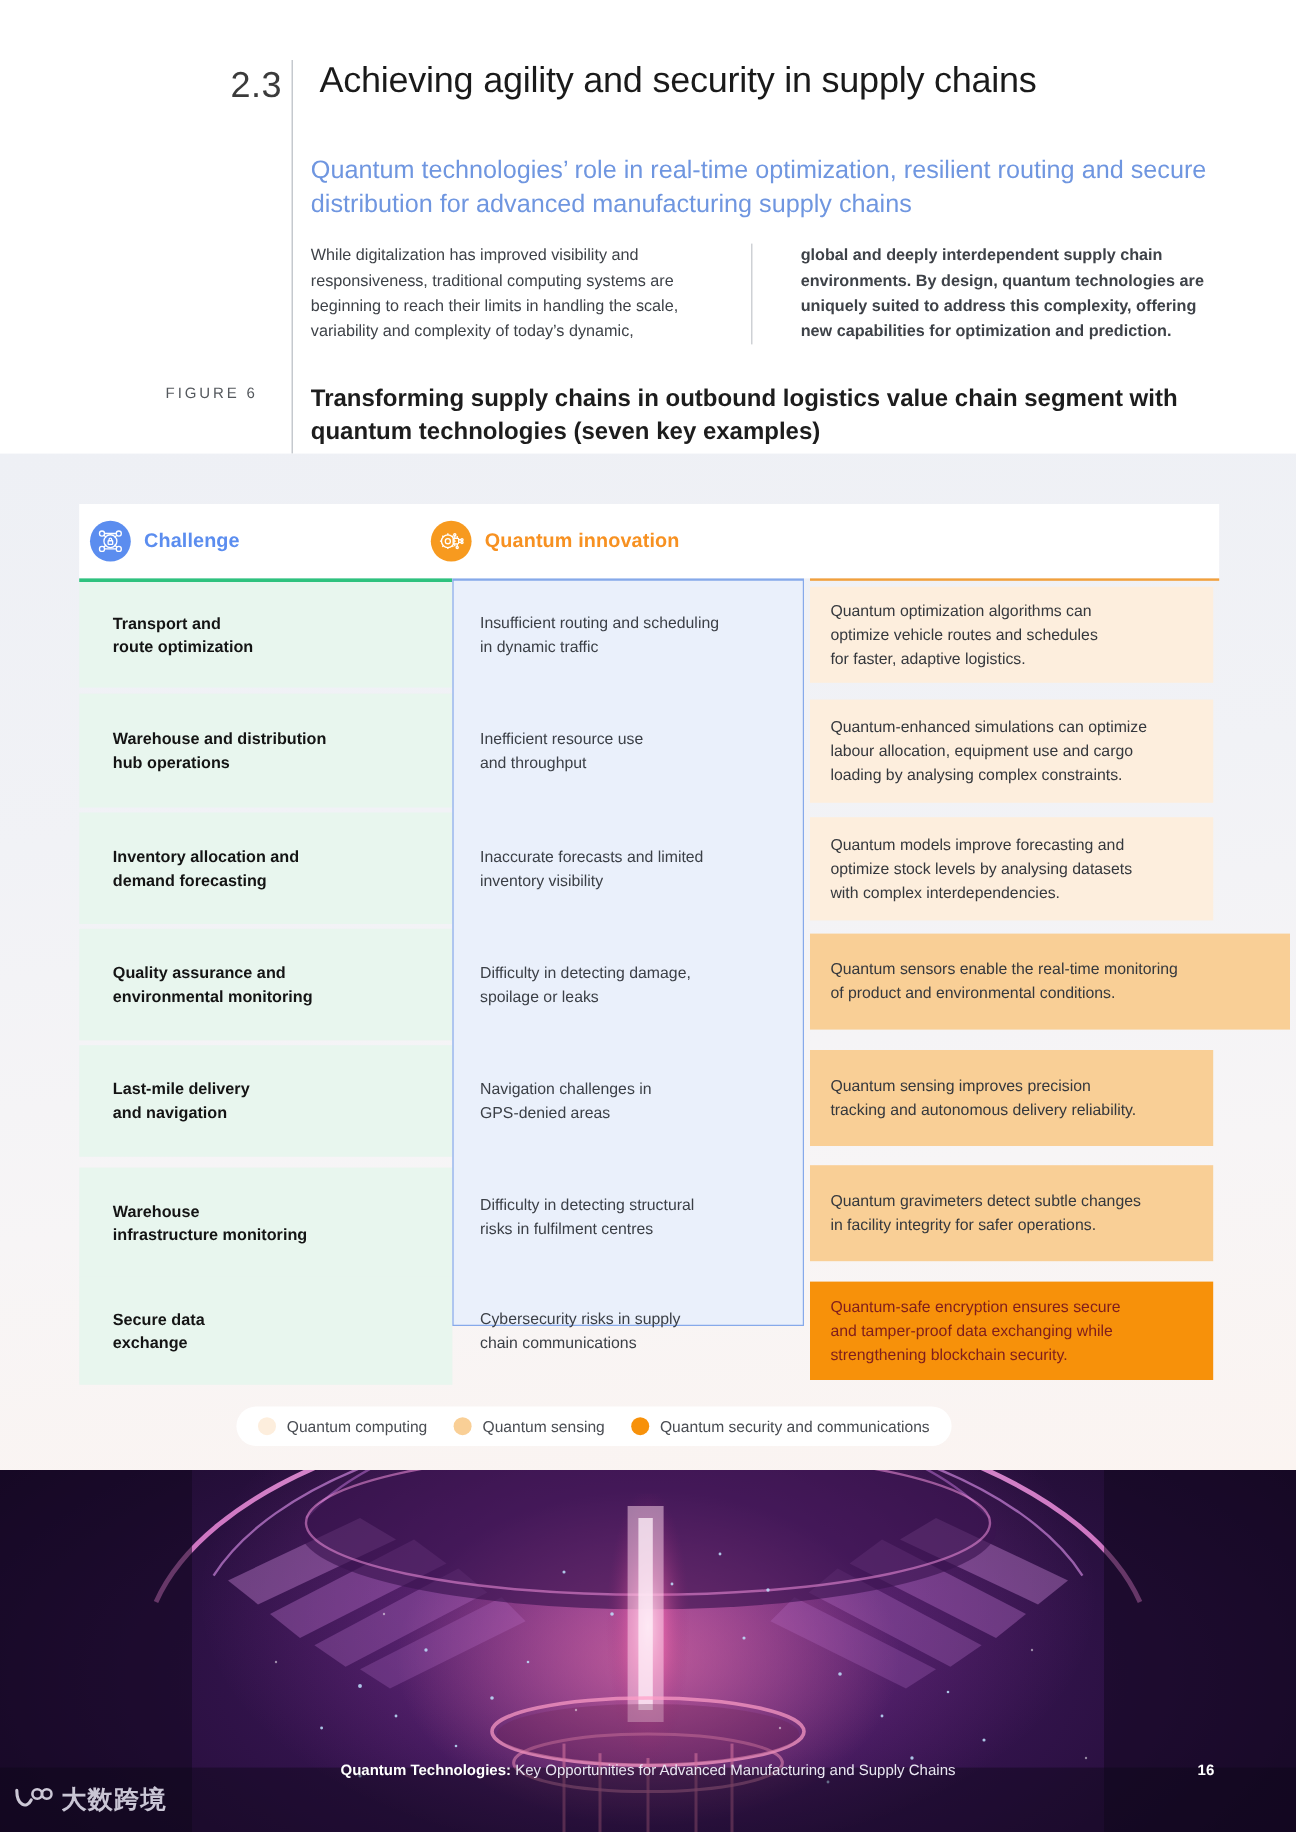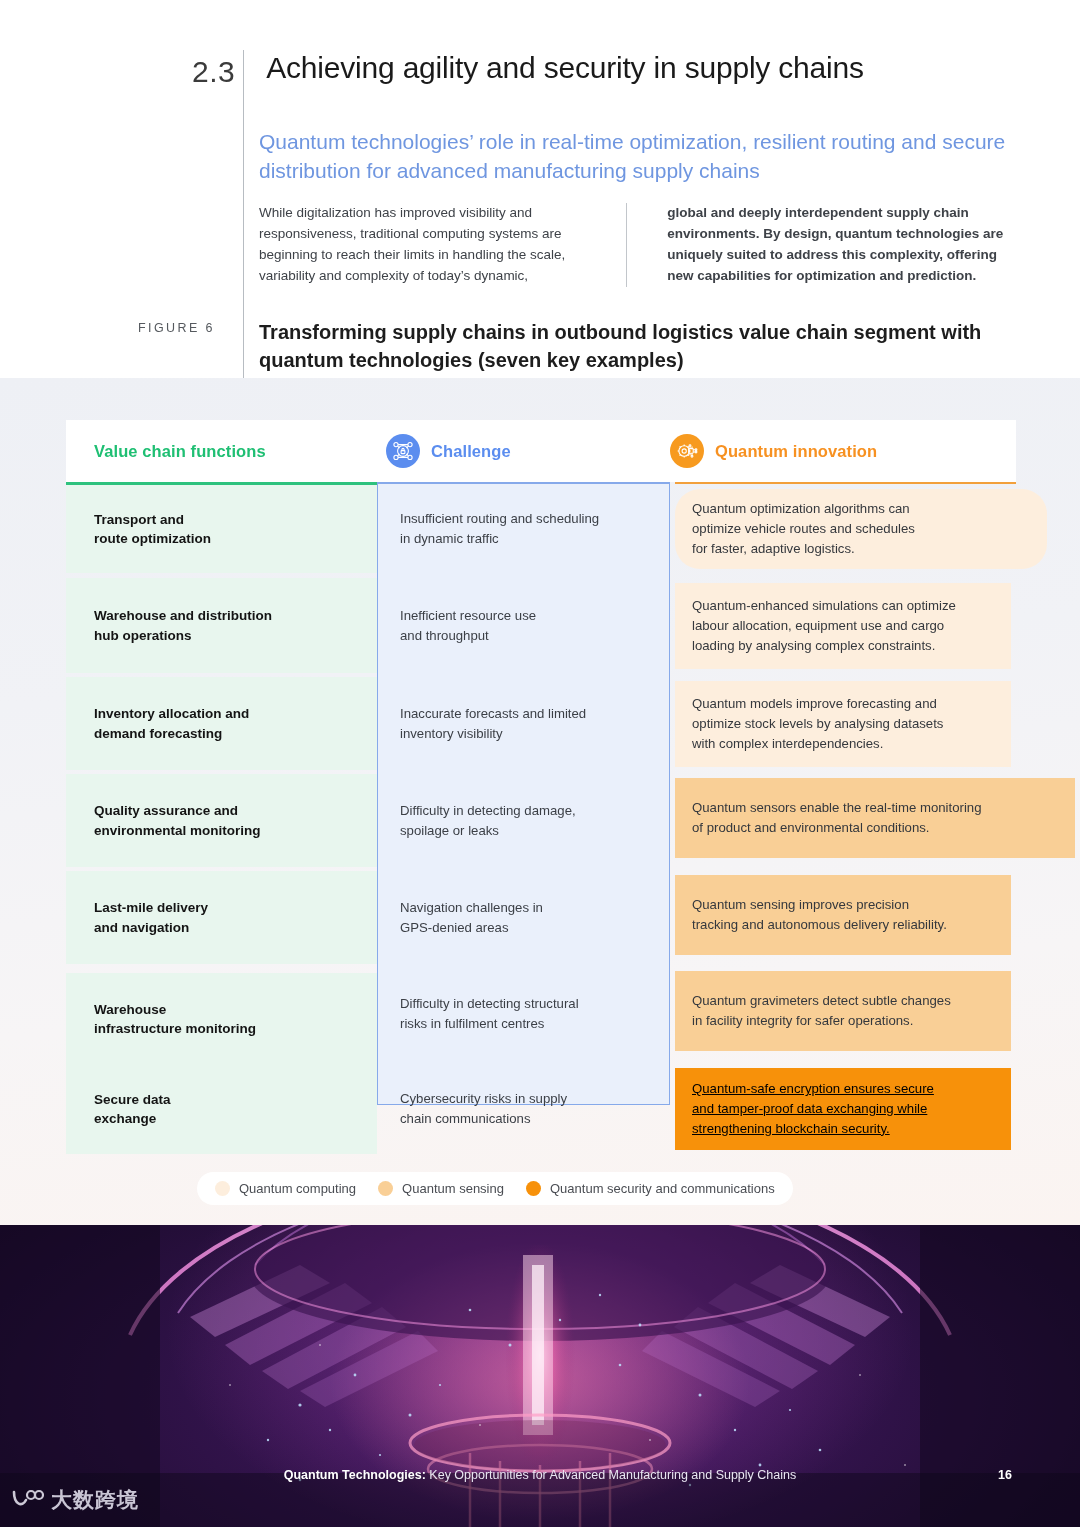--- a/index.html
+++ b/index.html
@@ -136,21 +136,21 @@
     background: #f2a03c;
   }
   .org-cell {
     position: absolute; left: 5px;
     display: flex; align-items: center;
     padding-left: 17px; padding-right: 14px;
   }
   .org-cell span {
     font-size: 13.2px; color: #35383d; line-height: 1.5;
   }
-  .org-cell.dark span { color: #000000; text-decoration: underline; }
+  .org-cell.dark span { color: #7f1d1d; }
 
   
   .legend {
     position: absolute; left: 263px; top: 1172px;
     background: #ffffff; border-radius: 20px;
     height: 33px; display: flex; align-items: center;
     padding: 0 18px;
   }
   .legend-item { display: flex; align-items: center; margin-right: 22px; }
   .legend-item:last-child { margin-right: 0; }
@@ -217,23 +217,20 @@
 
     <div class="figure-label">FIGURE 6</div>
     <div class="figure-caption">Transforming supply chains in outbound logistics value chain segment with quantum technologies (seven key examples)</div>
   </div>
 
   <div class="fig-section">
 
     <div class="table-wrap">
 
       <div class="tbl-header">
-        <div class="hdr-cell hdr-valuechain">
-          <span class="hdr-text hdr-green">Value chain functions</span>
-        </div>
         <div class="hdr-cell hdr-challenge">
           <span class="hdr-icon icon-blue">
             <svg width="24" height="24" viewBox="0 0 24 24" fill="none" stroke="#ffffff" stroke-width="1.1">
               <circle cx="12" cy="12" r="5.4"></circle>
               <circle cx="5" cy="5.6" r="2.1"></circle>
               <circle cx="19" cy="5.6" r="2.1"></circle>
               <circle cx="5" cy="18.4" r="2.1"></circle>
               <circle cx="19" cy="18.4" r="2.1"></circle>
               <path d="M6.6 7.1 L8.6 9.0 M17.4 7.1 L15.4 9.0 M6.6 16.9 L8.6 15.0 M17.4 16.9 L15.4 15.0 M7.1 5.6 H16.9 M7.1 18.4 H16.9"></path>
               <rect x="10.1" y="11.6" width="3.8" height="3.0" rx="0.5"></rect>
@@ -308,21 +305,21 @@
                 <span>Difficulty in detecting structural<br>risks in fulfilment centres</span>
               </div>
               <div class="blu-cell" style="top: 580px; height: 90px;">
                 <span>Cybersecurity risks in supply<br>chain communications</span>
               </div>
             </div>
         </div>
         <div class="col-orange">
           <div class="org-top"></div>
           <div id="orange-cells">
-              <div class="org-cell" style="top: 7px; height: 80px; width: 372px; left: 5px; background: rgb(253, 238, 221); border-radius: 25px;">
+              <div class="org-cell" style="top: 7px; height: 80px; width: 336px; left: 5px; background: rgb(253, 238, 221);">
                 <span>Quantum optimization algorithms can<br>optimize vehicle routes and schedules<br>for faster, adaptive logistics.</span>
               </div>
               <div class="org-cell" style="top: 101px; height: 86px; width: 336px; left: 5px; background: rgb(253, 238, 221);">
                 <span>Quantum-enhanced simulations can optimize<br>labour allocation, equipment use and cargo<br>loading by analysing complex constraints.</span>
               </div>
               <div class="org-cell" style="top: 199px; height: 86px; width: 336px; left: 5px; background: rgb(253, 238, 221);">
                 <span>Quantum models improve forecasting and<br>optimize stock levels by analysing datasets<br>with complex interdependencies.</span>
               </div>
               <div class="org-cell" style="top: 296px; height: 80px; width: 400px; left: 5px; background: rgb(249, 207, 150);">
                 <span>Quantum sensors enable the real-time monitoring<br>of product and environmental conditions.</span>

